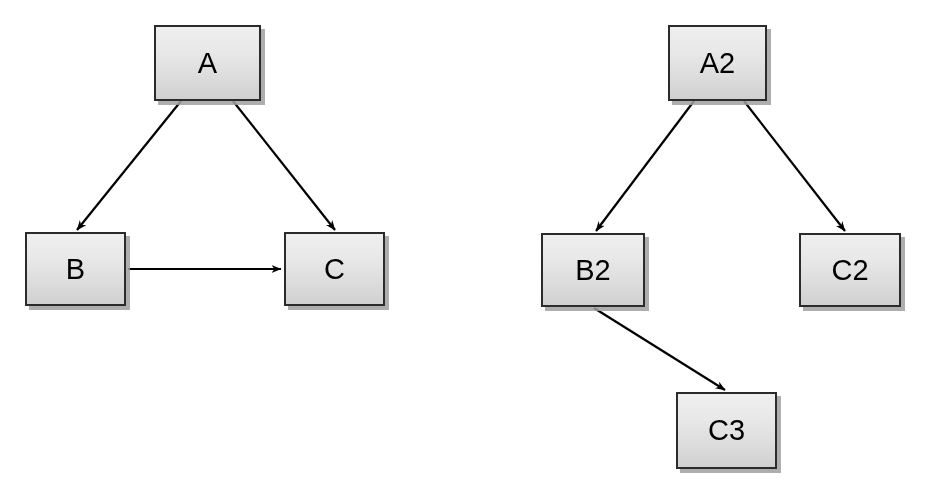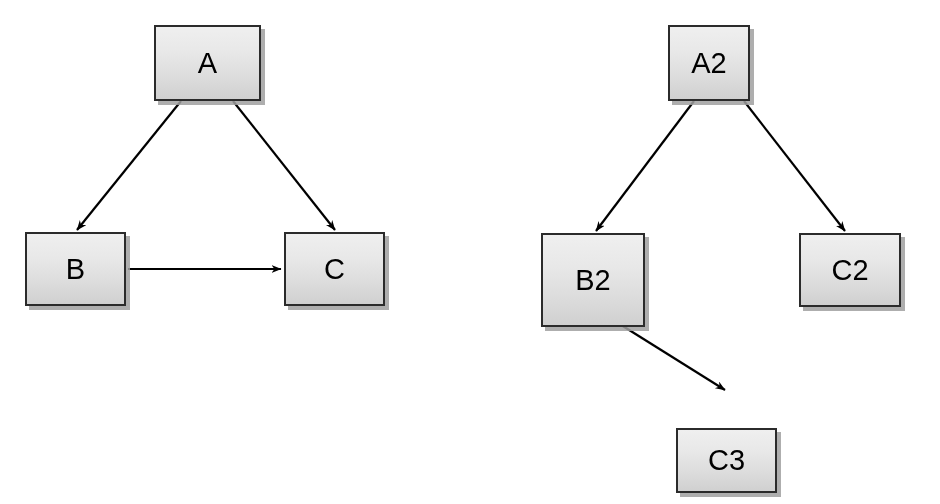--- a/index.html
+++ b/index.html
@@ -70,27 +70,27 @@
   <div id="nodes">
       <div class="node" style="left: 154px; top: 25px; width: 107px; height: 76px;">
         <span class="node-label">A</span>
       </div>
       <div class="node" style="left: 25px; top: 232px; width: 101px; height: 74px;">
         <span class="node-label">B</span>
       </div>
       <div class="node" style="left: 284px; top: 232px; width: 101px; height: 74px;">
         <span class="node-label">C</span>
       </div>
-      <div class="node" style="left: 668px; top: 25px; width: 82px; height: 76px;">
+      <div class="node" style="left: 668px; top: 25px; width: 99px; height: 76px;">
         <span class="node-label">A2</span>
       </div>
-      <div class="node" style="left: 541px; top: 233px; width: 104px; height: 94px;">
+      <div class="node" style="left: 541px; top: 233px; width: 104px; height: 74px;">
         <span class="node-label">B2</span>
       </div>
       <div class="node" style="left: 799px; top: 233px; width: 102px; height: 74px; text-align: right;">
         <span class="node-label">C2</span>
       </div>
-      <div class="node" style="left: 676px; top: 392px; width: 101px; height: 65px; margin-top: 36px;">
+      <div class="node" style="left: 676px; top: 392px; width: 101px; height: 77px;">
         <span class="node-label">C3</span>
       </div>
     </div>
 
 </div>
 
 </body></html>

